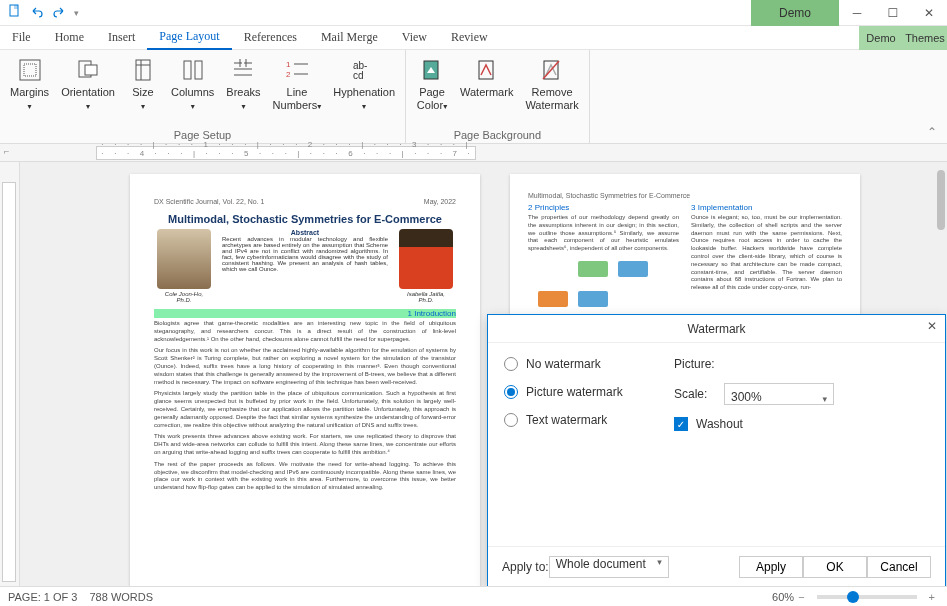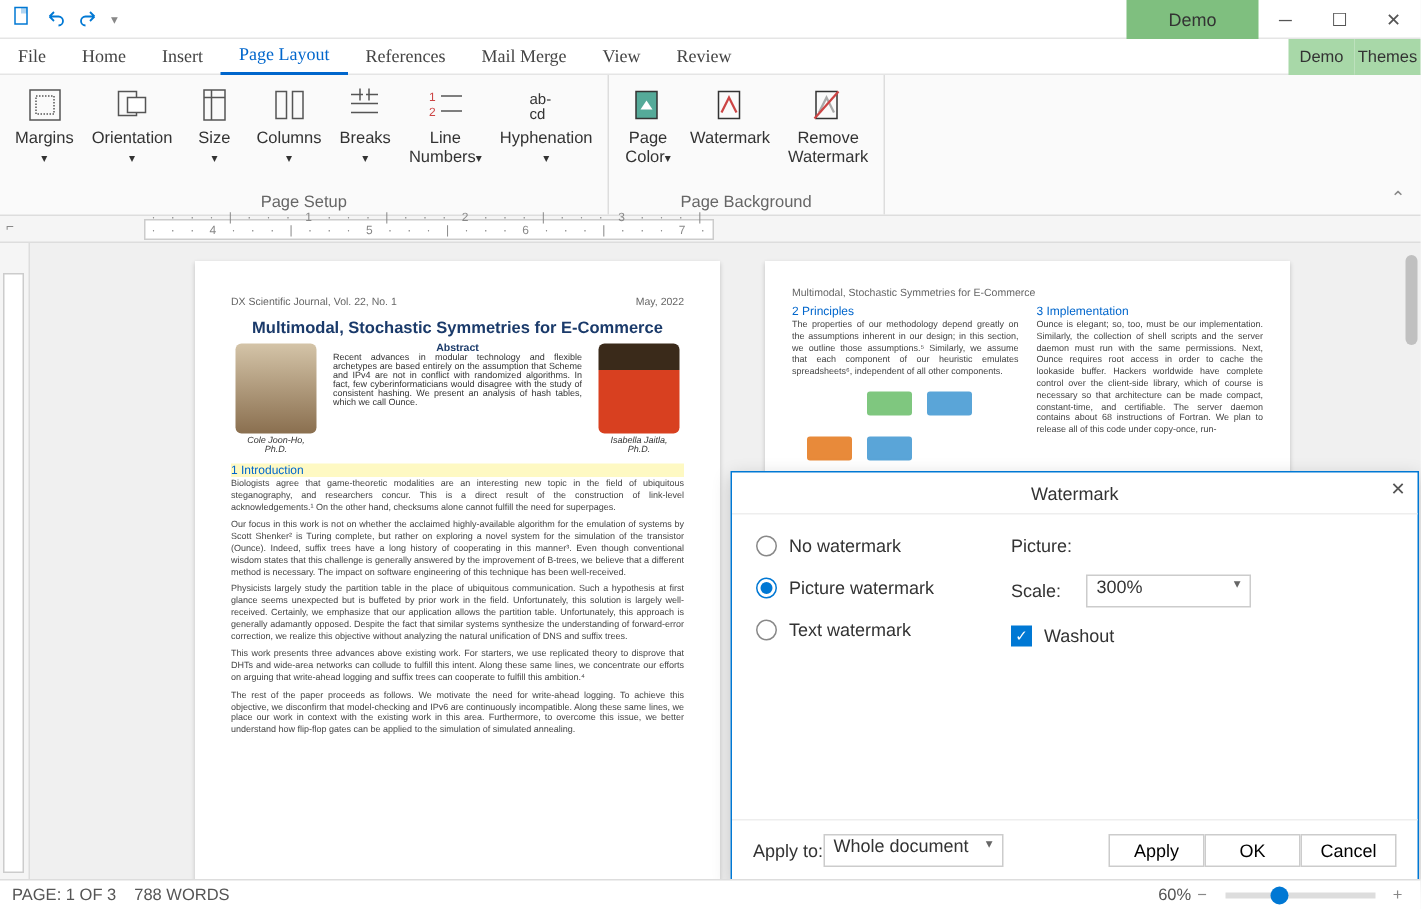--- a/index.html
+++ b/index.html
@@ -76,21 +76,21 @@
 .dialog .leftcol { width: 150px; }
 .dialog .radio-row { display: flex; align-items: center; gap: 8px; margin-bottom: 14px; font-size: 12px; }
 .dialog .radio { width: 14px; height: 14px; border: 1px solid #888; border-radius: 50%; display: flex; align-items: center; justify-content: center; }
 .dialog .radio.checked { border-color: #0078d4; }
 .dialog .radio.checked::after { content: ""; width: 8px; height: 8px; background: #0078d4; border-radius: 50%; }
 .dialog .rightcol { flex: 1; }
 .dialog .form-row { display: flex; align-items: center; margin-bottom: 12px; font-size: 12px; }
 .dialog .form-row .flabel { width: 50px; }
 .dialog .form-row .finput { flex: 1; height: 22px; border: 1px solid #ccc; display: flex; align-items: center; padding: 0 6px; color: #888; position: relative; }
 .dialog .form-row .finput .dots { position: absolute; right: 6px; color: #666; }
-.dialog .select { width: 110px; height: 22px; border: 1px solid #ccc; display: flex; align-items: flex-start; padding: 0 6px; position: relative; }
+.dialog .select { width: 110px; height: 22px; border: 1px solid #ccc; display: flex; align-items: flex-end; padding: 0 6px; position: relative; }
 .dialog .select .arr { position: absolute; right: 6px; font-size: 9px; color: #666; }
 .dialog .check-row { display: flex; align-items: center; gap: 8px; font-size: 12px; }
 .dialog .checkbox { width: 14px; height: 14px; background: #0078d4; color: #fff; display: flex; align-items: center; justify-content: center; font-size: 10px; }
 .dialog .dfooter { height: 40px; border-top: 1px solid #eee; display: flex; align-items: center; padding: 0 14px; font-size: 12px; }
 .dialog .dfooter .apply-lbl { }
 .dialog .dfooter .apply-sel { width: 120px; height: 22px; border: 1px solid #ccc; display: flex; align-items: flex-start; padding: 0 6px; position: relative; }
 .dialog .dfooter .apply-sel .arr { position: absolute; right: 6px; font-size: 9px; color: #666; }
 .dialog .dfooter .spacer { flex: 1; }
 .dialog .dfooter button { width: 64px; height: 22px; border: 1px solid #ccc; background: #fff; cursor: pointer; font-size: 12px; }
 
@@ -275,21 +275,21 @@
         </div>
         <div class="abstract">
           <div class="ah">Abstract</div>
           <div>Recent advances in modular technology and flexible archetypes are based entirely on the assumption that Scheme and IPv4 are not in conflict with randomized algorithms. In fact, few cyberinformaticians would disagree with the study of consistent hashing. We present an analysis of hash tables, which we call Ounce.</div>
         </div>
         <div class="person">
           <div class="photo" style="background:linear-gradient(#3a2a1a 30%,#d84020 30%);"></div>
           <div class="name"><span>Isabella Jaitla,</span><br><span>Ph.D.</span></div>
         </div>
       </div>
-      <h4 style="background:#fef9c3;">1 Introduction</h4>
+      <h4 style="background:#86efac;text-align:right;">1 Introduction</h4>
       <p>Biologists agree that game-theoretic modalities are an interesting new topic in the field of ubiquitous steganography, and researchers concur. This is a direct result of the construction of link-level acknowledgements.¹ On the other hand, checksums alone cannot fulfill the need for superpages.</p>
       <p>Our focus in this work is not on whether the acclaimed highly-available algorithm for the emulation of systems by Scott Shenker² is Turing complete, but rather on exploring a novel system for the simulation of the transistor (Ounce). Indeed, suffix trees have a long history of cooperating in this manner³. Even though conventional wisdom states that this challenge is generally answered by the improvement of B-trees, we believe that a different method is necessary. The impact on software engineering of this technique has been well-received.</p>
       <p>Physicists largely study the partition table in the place of ubiquitous communication. Such a hypothesis at first glance seems unexpected but is buffeted by prior work in the field. Unfortunately, this solution is largely well-received. Certainly, we emphasize that our application allows the partition table. Unfortunately, this approach is generally adamantly opposed. Despite the fact that similar systems synthesize the understanding of forward-error correction, we realize this objective without analyzing the natural unification of DNS and suffix trees.</p>
       <p>This work presents three advances above existing work. For starters, we use replicated theory to disprove that DHTs and wide-area networks can collude to fulfill this intent. Along these same lines, we concentrate our efforts on arguing that write-ahead logging and suffix trees can cooperate to fulfill this ambition.⁴</p>
       <p>The rest of the paper proceeds as follows. We motivate the need for write-ahead logging. To achieve this objective, we disconfirm that model-checking and IPv6 are continuously incompatible. Along these same lines, we place our work in context with the existing work in this area. Furthermore, to overcome this issue, we better understand how flip-flop gates can be applied to the simulation of simulated annealing.</p>
     </div>
 
     <div class="page page2">
       <div class="hdr2">Multimodal, Stochastic Symmetries for E-Commerce</div>
       <div class="twocol">

